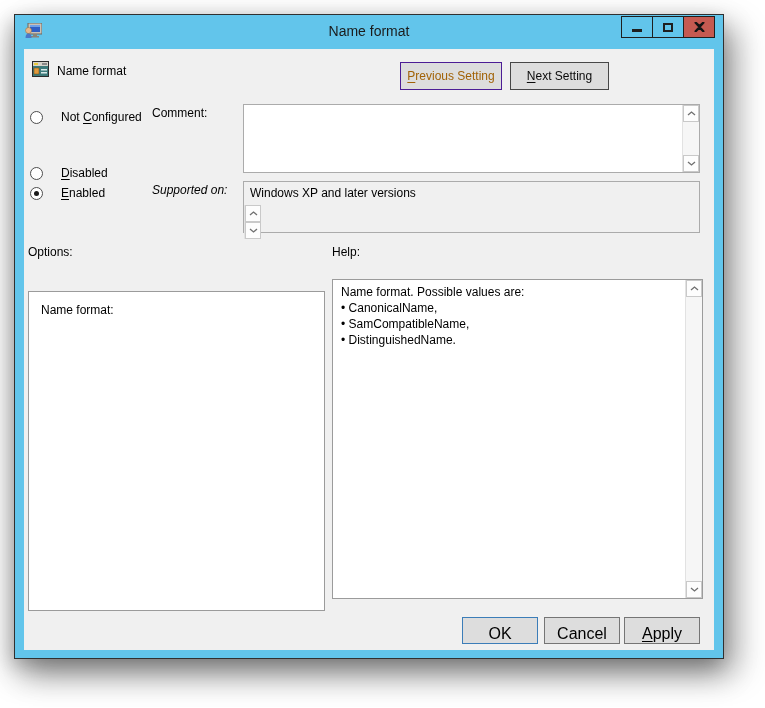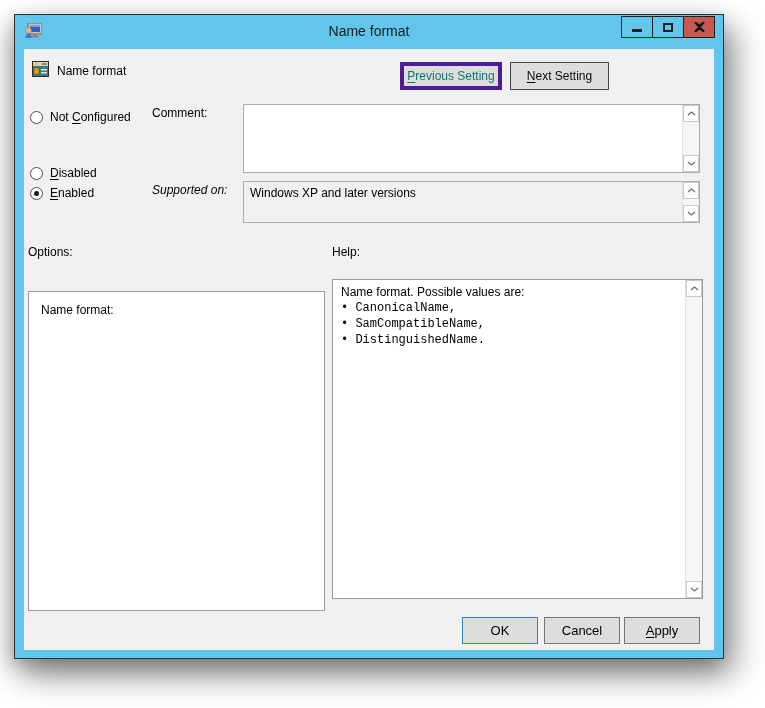--- a/index.html
+++ b/index.html
@@ -26,58 +26,58 @@
 
   
   .content { position:absolute; left:9px; top:34px; width:690px; height:601px;
              background:#F0F0F0; font-size:12px; }
 
   .policy-icon { position:absolute; left:8px; top:12px; width:17px; height:16px; }
   .policy-name { position:absolute; left:33px; top:15px; }
 
   .setting-btn { position:absolute; top:13px; height:28px; background:#DDDDDD;
                  font-size:12px; display:flex; align-items:center; justify-content:center; }
-  .btn-prev { left:376px; width:102px; border:4px solid #4c1d95; color:#0f766e; }
+  .btn-prev { left:376px; width:102px; border:1px solid #4c1d95; color:#a16207; }
   .btn-next { left:486px; width:99px;  border:1px solid #474747; color:#0a0a0a; }
   .accel { text-decoration:underline; text-underline-offset:2px; }
 
-  .radio-row { position:absolute; left:6px; height:16px; display:flex; align-items:center; gap:7px; }
+  .radio-row { position:absolute; left:6px; height:16px; display:flex; align-items:center; gap:18px; }
   .radio-circle { width:13px; height:13px; border:1px solid #4d4d4d; border-radius:50%;
                   background:#fff; position:relative; flex:0 0 auto; }
   .radio-circle.selected::after { content:""; position:absolute; left:3px; top:3px;
                   width:5px; height:5px; border-radius:50%; background:#1a1a1a; }
 
   .field-label { position:absolute; }
 
   .box { position:absolute; border:1px solid #ABABAB; display:flex; }
   .box-comment { left:219px; top:55px;  width:457px; height:69px; background:#fff; }
-  .box-supported { left:219px; top:132px; width:457px; height:42px; background:#F0F0F0; }
+  .box-supported { left:219px; top:132px; width:457px; height:52px; background:#F0F0F0;flex-direction:column; }
   .box-body { flex:1; padding:4px 6px; line-height:15px; }
 
   .vscroll { width:17px; display:flex; flex-direction:column; justify-content:space-between;
              background:#F6F6F6; border-left:1px solid #E2E2E2; }
   .scroll-btn { height:17px; border:1px solid #C9C9C9; background:#FDFDFD;
                 display:flex; align-items:center; justify-content:center; }
   .scroll-track { flex:1; }
 
   .panel { position:absolute; top:230px; height:320px; background:#fff; border:1px solid #9B9B9B; }
   .panel-options { left:4px; width:297px;margin-top:12px; }
   .panel-help { left:308px; width:371px; display:flex; }
 
   .opt-label { position:absolute; left:12px; top:11px; }
   .combobox { position:absolute; left:92px; top:5px; width:168px; height:23px;
               background:#fff; border:1px solid #3d3d3d; display:flex; align-items:center;
               padding-left:6px; }
   .combo-chevron { position:absolute; right:7px; top:8px; }
 
   .help-body { flex:1; padding:4px 4px 4px 8px; line-height:16px; }
-  .help-body ul { list-style:none;font-family:Liberation Mono, monospace; }
+  .help-body ul { list-style:none; }
 
   .footer-btn { position:absolute; top:568px; width:76px; height:27px; background:#DDDDDD;
-                display:flex; align-items:center; justify-content:center; font-size:13px; }
+                display:flex; align-items:flex-end; justify-content:center; font-size:16px; }
   .btn-ok     { left:438px; border:1px solid #3B7DB8; }
   .btn-cancel { left:520px; border:1px solid #757575; }
   .btn-apply  { left:600px; border:1px solid #757575; }
 </style>
 </head>
 <body>
 
 <div class="window">
 
   <div class="titlebar">

